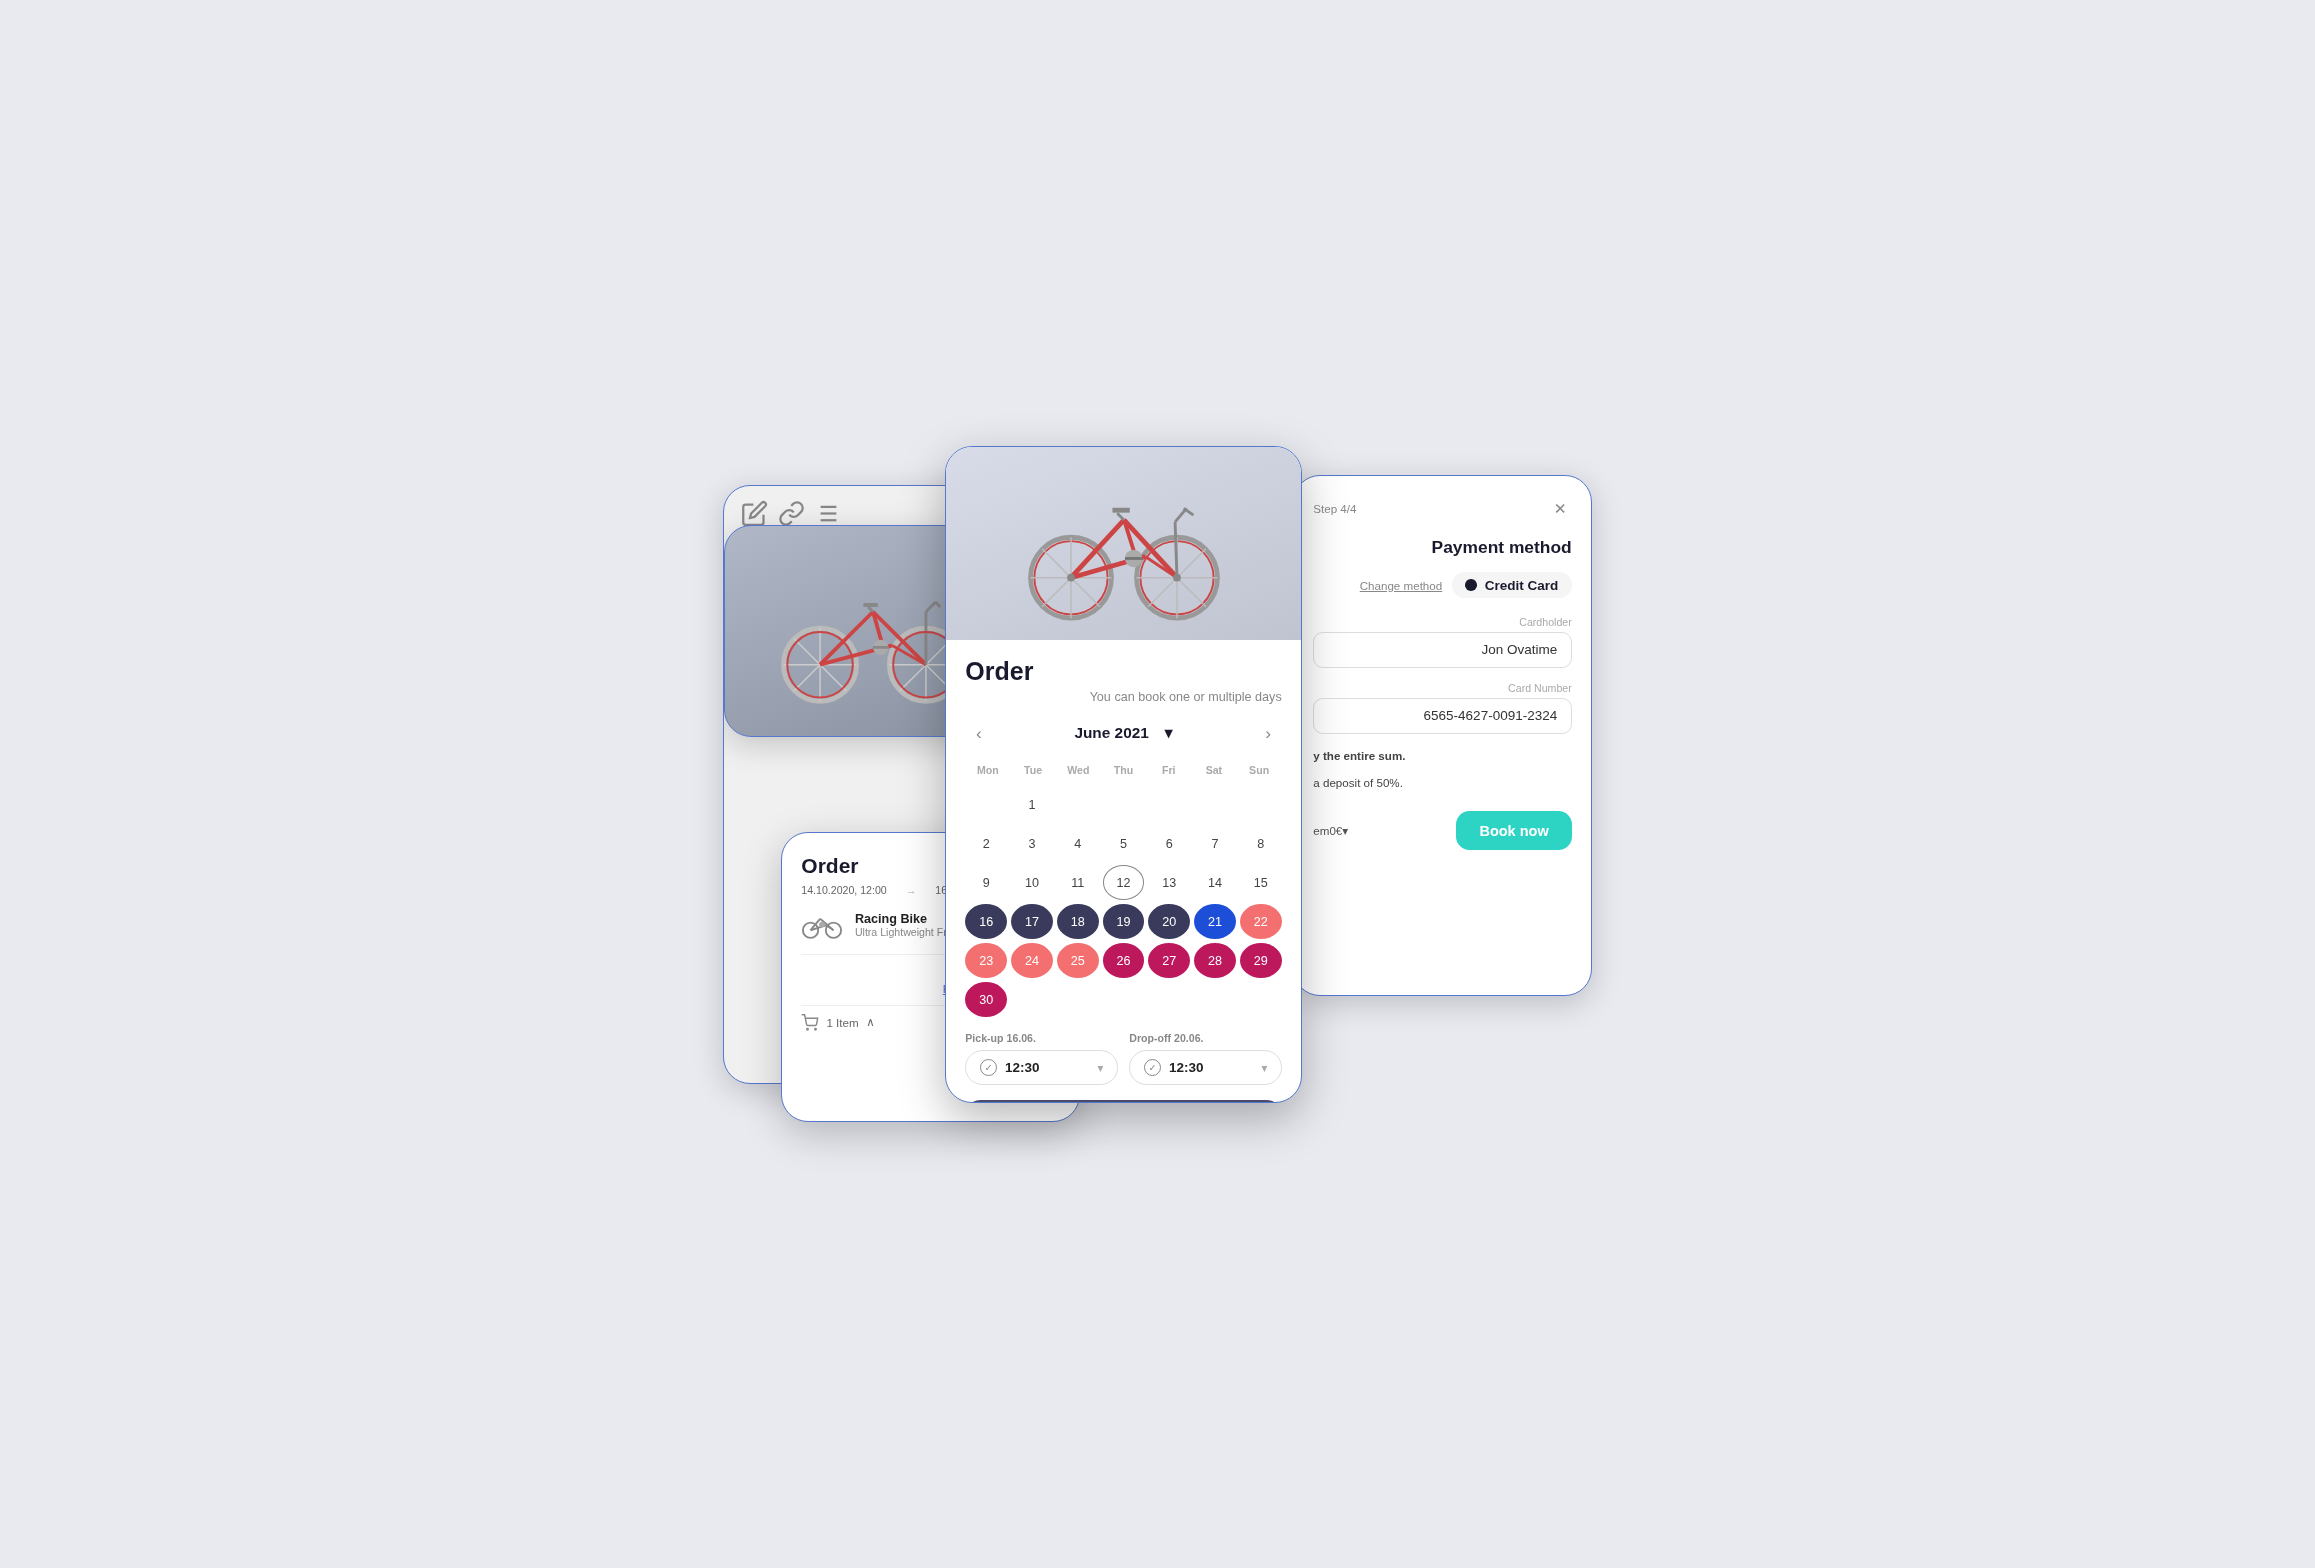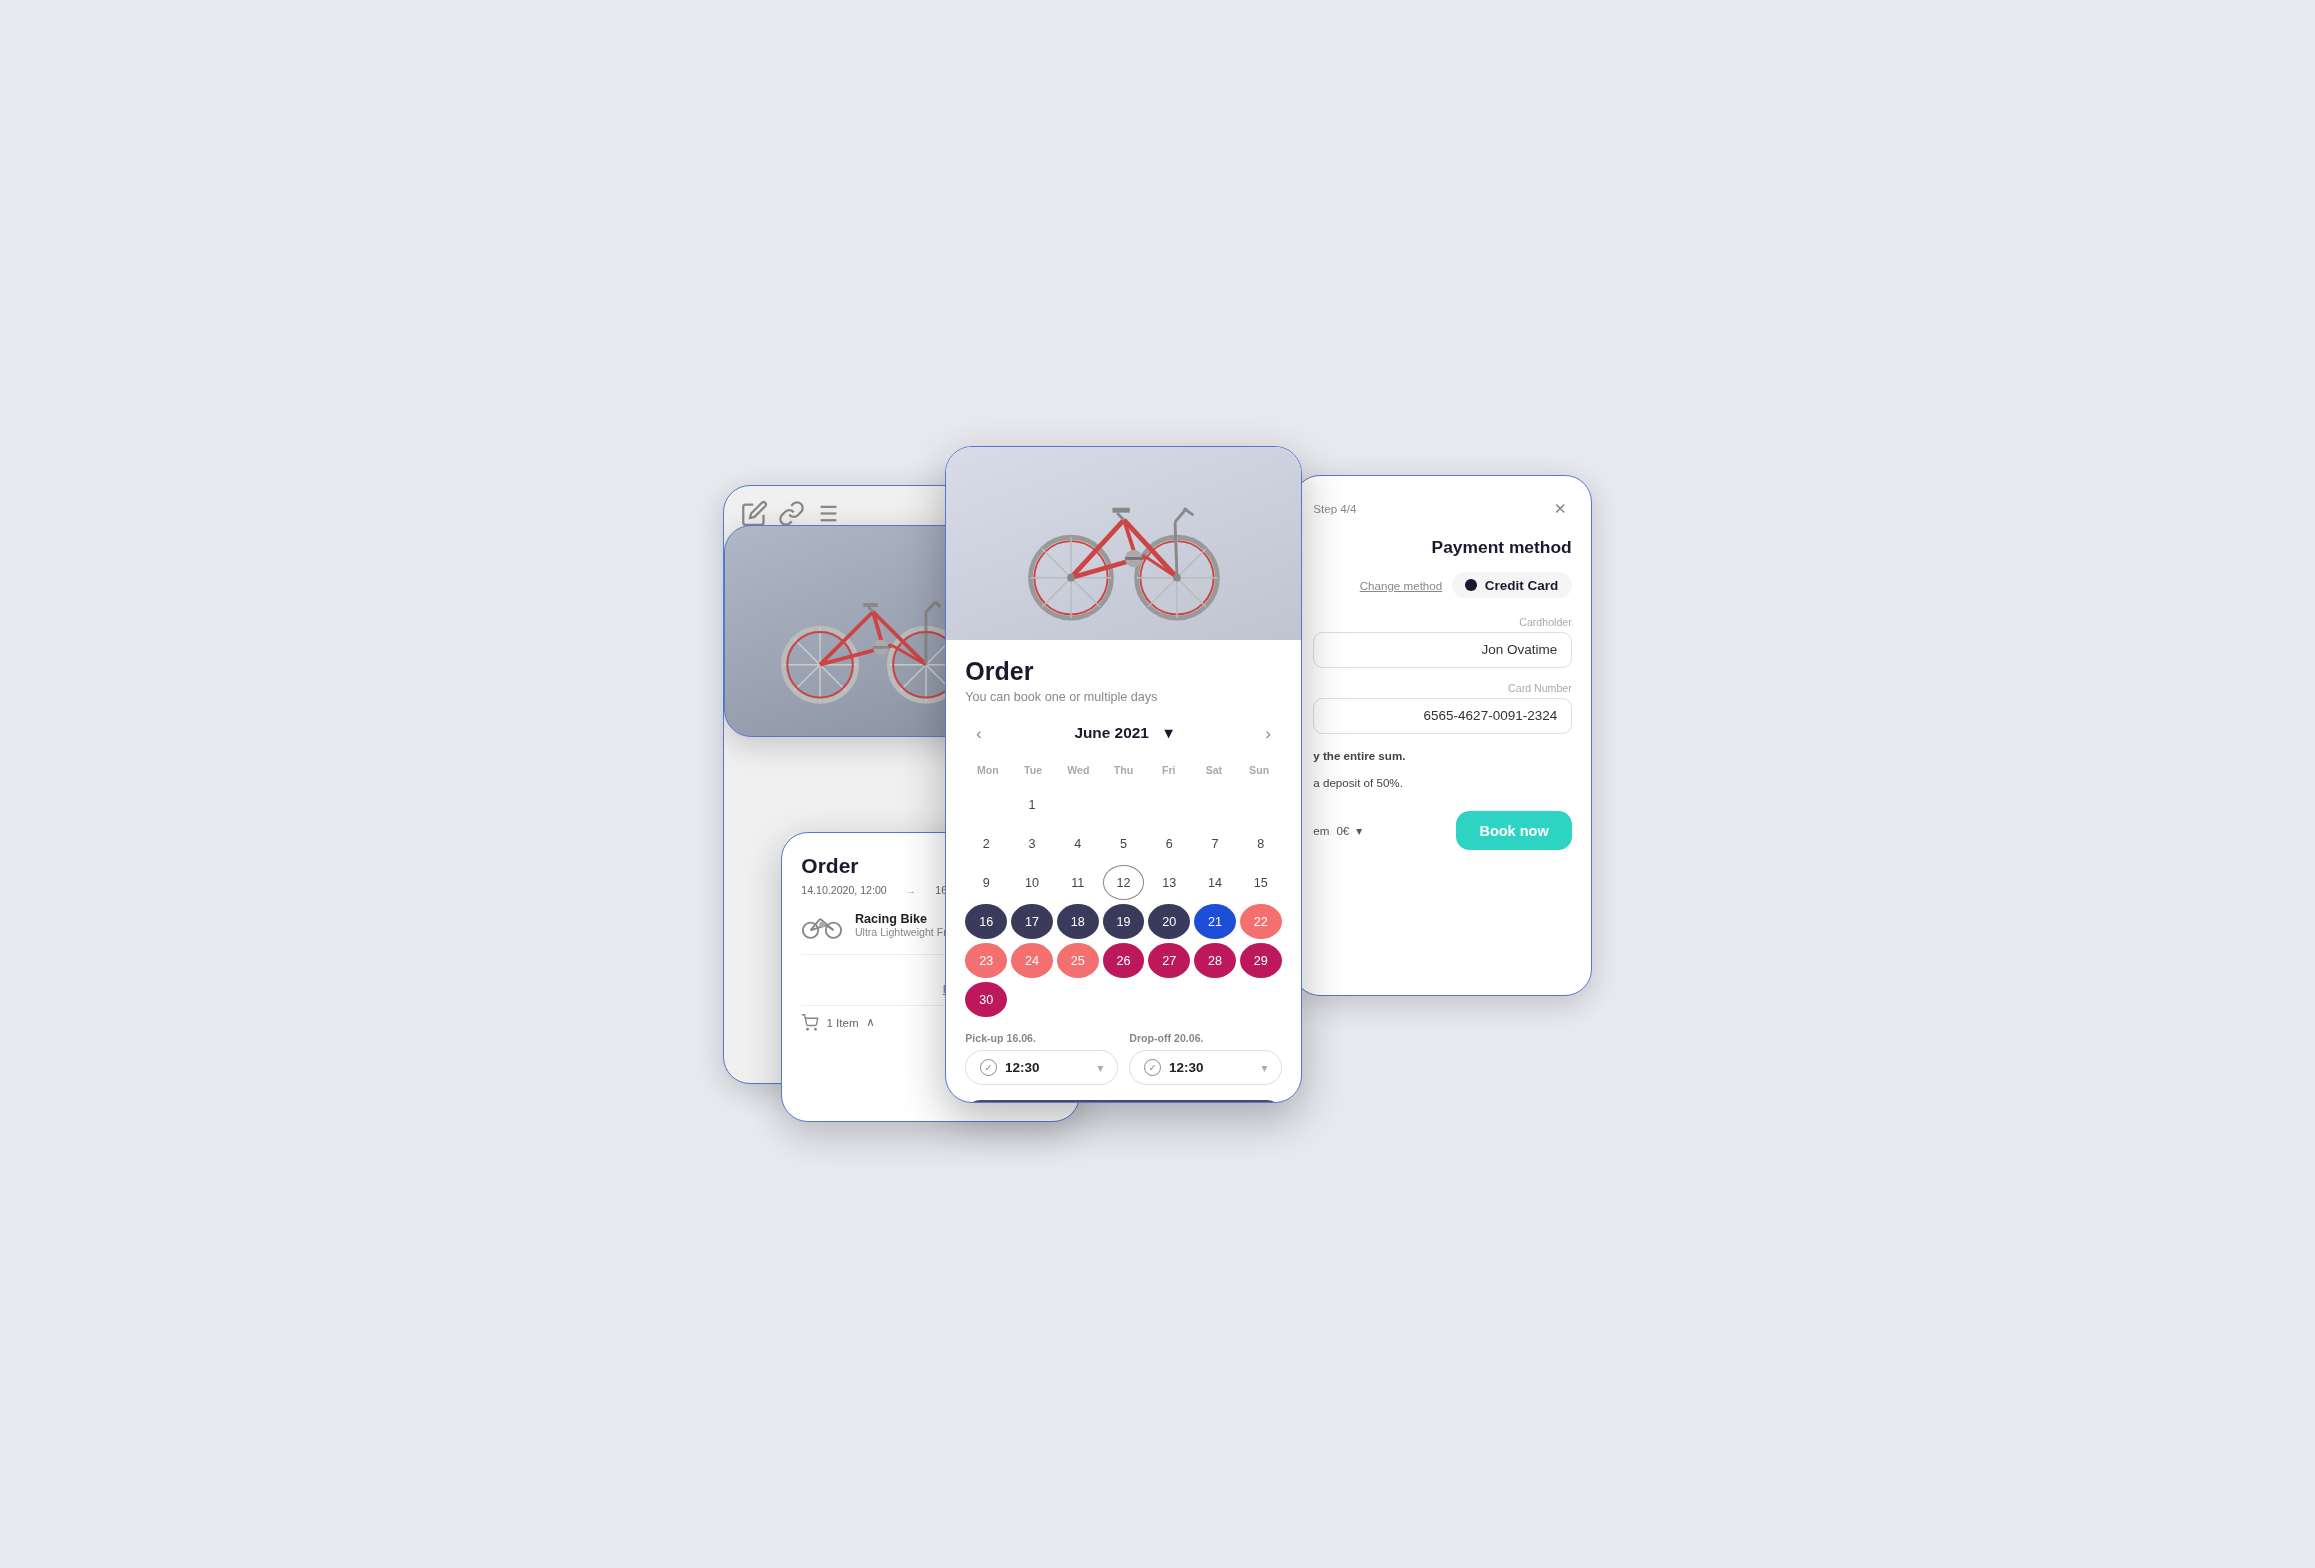--- a/index.html
+++ b/index.html
@@ -211,20 +211,21 @@
     .cal-order-title {
       font-size: 25px;
       font-weight: 700;
       color: #1a1a2e;
       margin-bottom: 3.9px;
     }
     .cal-subtitle {
       font-size: 12.6px;
       color: #888;
       margin-bottom: 15.4px;
+      text-align: right;
     }
     .cal-month-nav {
       display: flex;
       align-items: center;
       justify-content: space-between;
       margin-bottom: 13.5px;
     }
     .cal-month-nav .month-label {
       font-size: 15.4px;
       font-weight: 600;
@@ -521,21 +522,21 @@
       display: flex;
       align-items: center;
       justify-content: space-between;
       margin-top: 19.3px;
     }
     .payment-item-count {
       font-size: 11.6px;
       color: #555;
       display: flex;
       align-items: center;
-      gap: 7px;
+      gap: 0;
     }
     .book-now-btn {
       background: #2dd4c4;
       color: #fff;
       border: none;
       border-radius: 13.5px;
       padding: 11.6px 23px;
       font-size: 14.5px;
       font-weight: 700;
       cursor: pointer;

